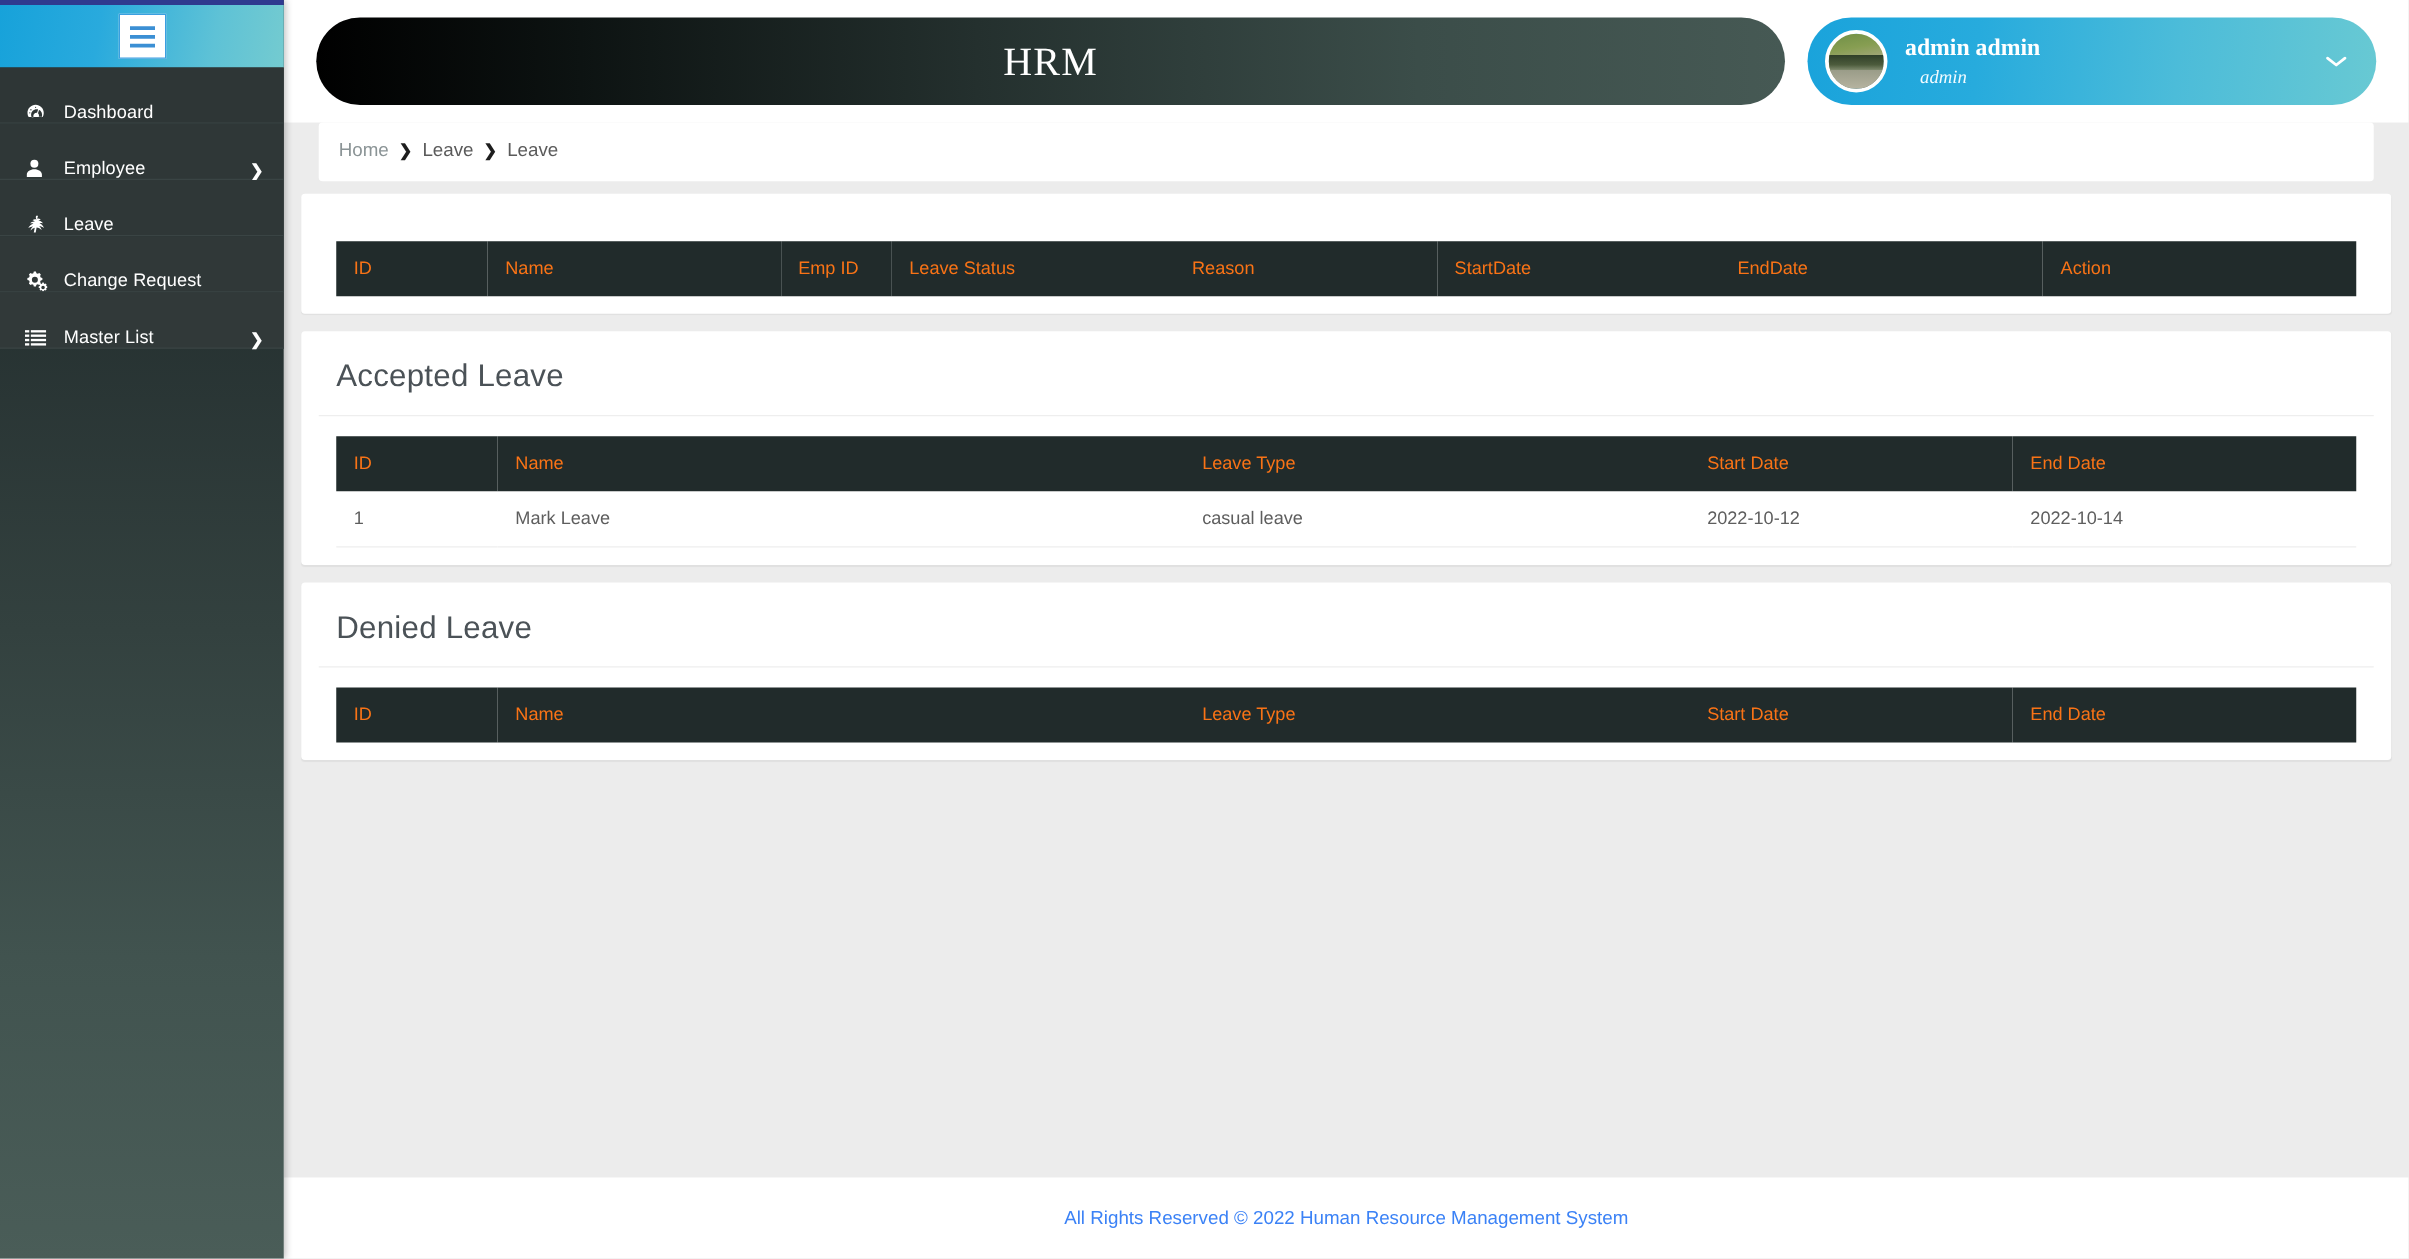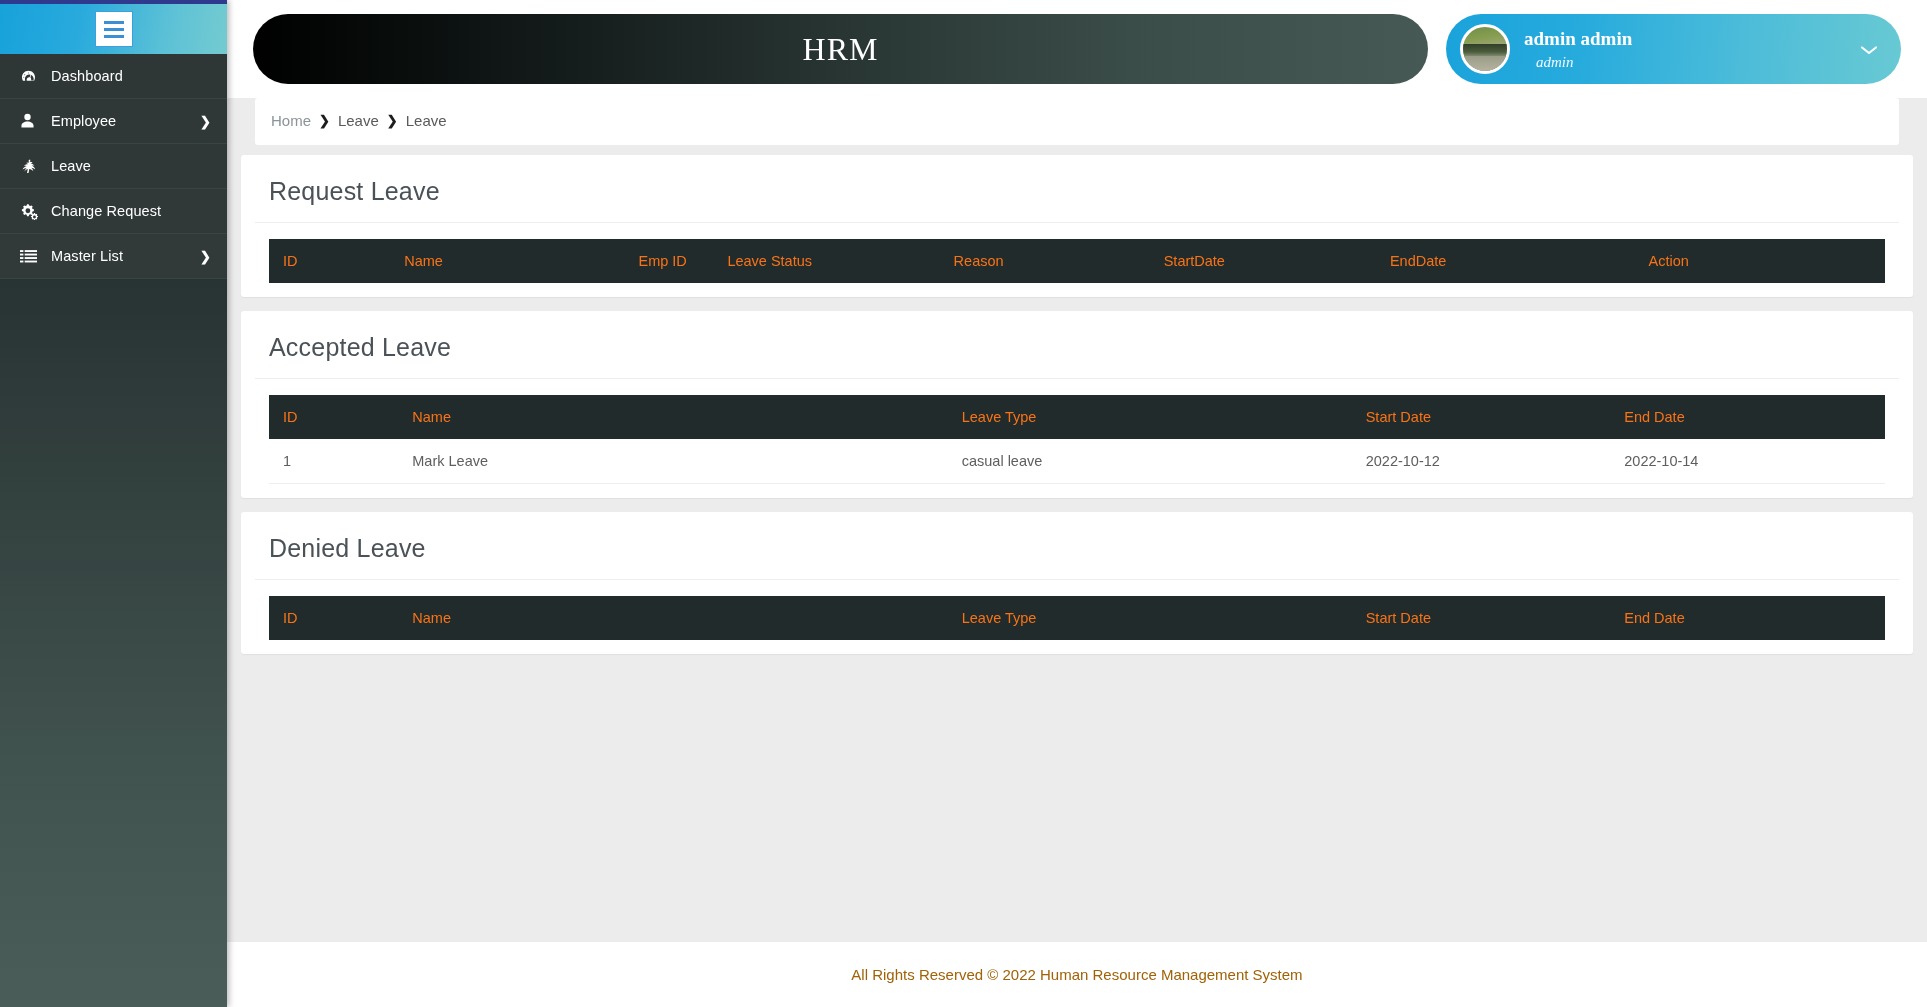--- a/index.html
+++ b/index.html
@@ -45,21 +45,21 @@
   .hamburger-btn span {
     display: block;
     width: 20px;
     height: 3px;
     background: #3b8fd4;
   }
   .sidebar-menu { background: transparent; }
   .menu-item {
     height: 45px;
     display: flex;
-    align-items: center;
+    align-items: flex-end;
     padding: 0 16px 0 20px;
     border-bottom: 1px solid #3a4444;
     background: #2e3636;
     cursor: pointer;
     position: relative;
   }
   .menu-item:nth-child(1) { background: #2e3636; }
   .menu-item:nth-child(2) { background: #2f3737; }
   .menu-item:nth-child(3) { background: #2f3737; }
   .menu-item:nth-child(4) { background: #303838; }
@@ -268,21 +268,21 @@
   .t-std th:nth-child(4), .t-std td:nth-child(4) { width: 16%; }
   .t-std th:nth-child(5), .t-std td:nth-child(5) { width: 17%; }
 
   
   .footer {
     background: #ffffff;
     height: 65px;
     display: flex;
     align-items: center;
     justify-content: center;
-    color: #a16207;
+    color: #3b82f6;
     font-size: 15px;
   }
 </style>
 </head>
 <body>
 
 <div id="sidebar">
   <div class="sidebar-top">
     <div class="hamburger-btn">
       <span></span>
@@ -377,21 +377,20 @@
       <span class="crumb-sep">❯</span>
       <span class="crumb">Leave</span>
       <span class="crumb-sep">❯</span>
       <span class="crumb">Leave</span>
     </div>
   </div>
 
   <div class="content-area">
 
     <section class="card">
-      <div class="card-title">Request Leave</div>
       <div class="table-wrap">
         <table class="t-req">
           <thead>
             <tr>
               <th>ID</th>
               <th>Name</th>
               <th>Emp ID</th>
               <th>Leave Status</th>
               <th>Reason</th>
               <th>StartDate</th>

